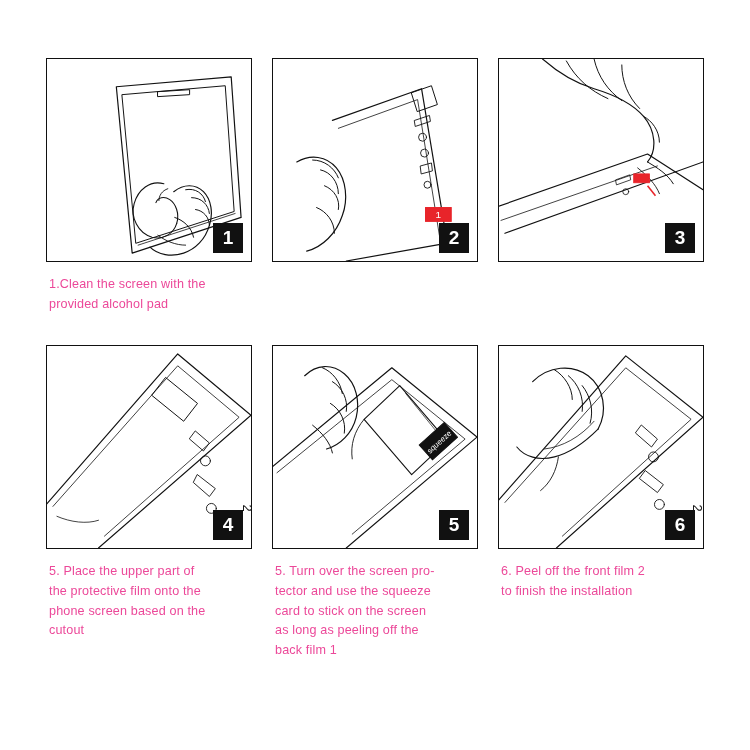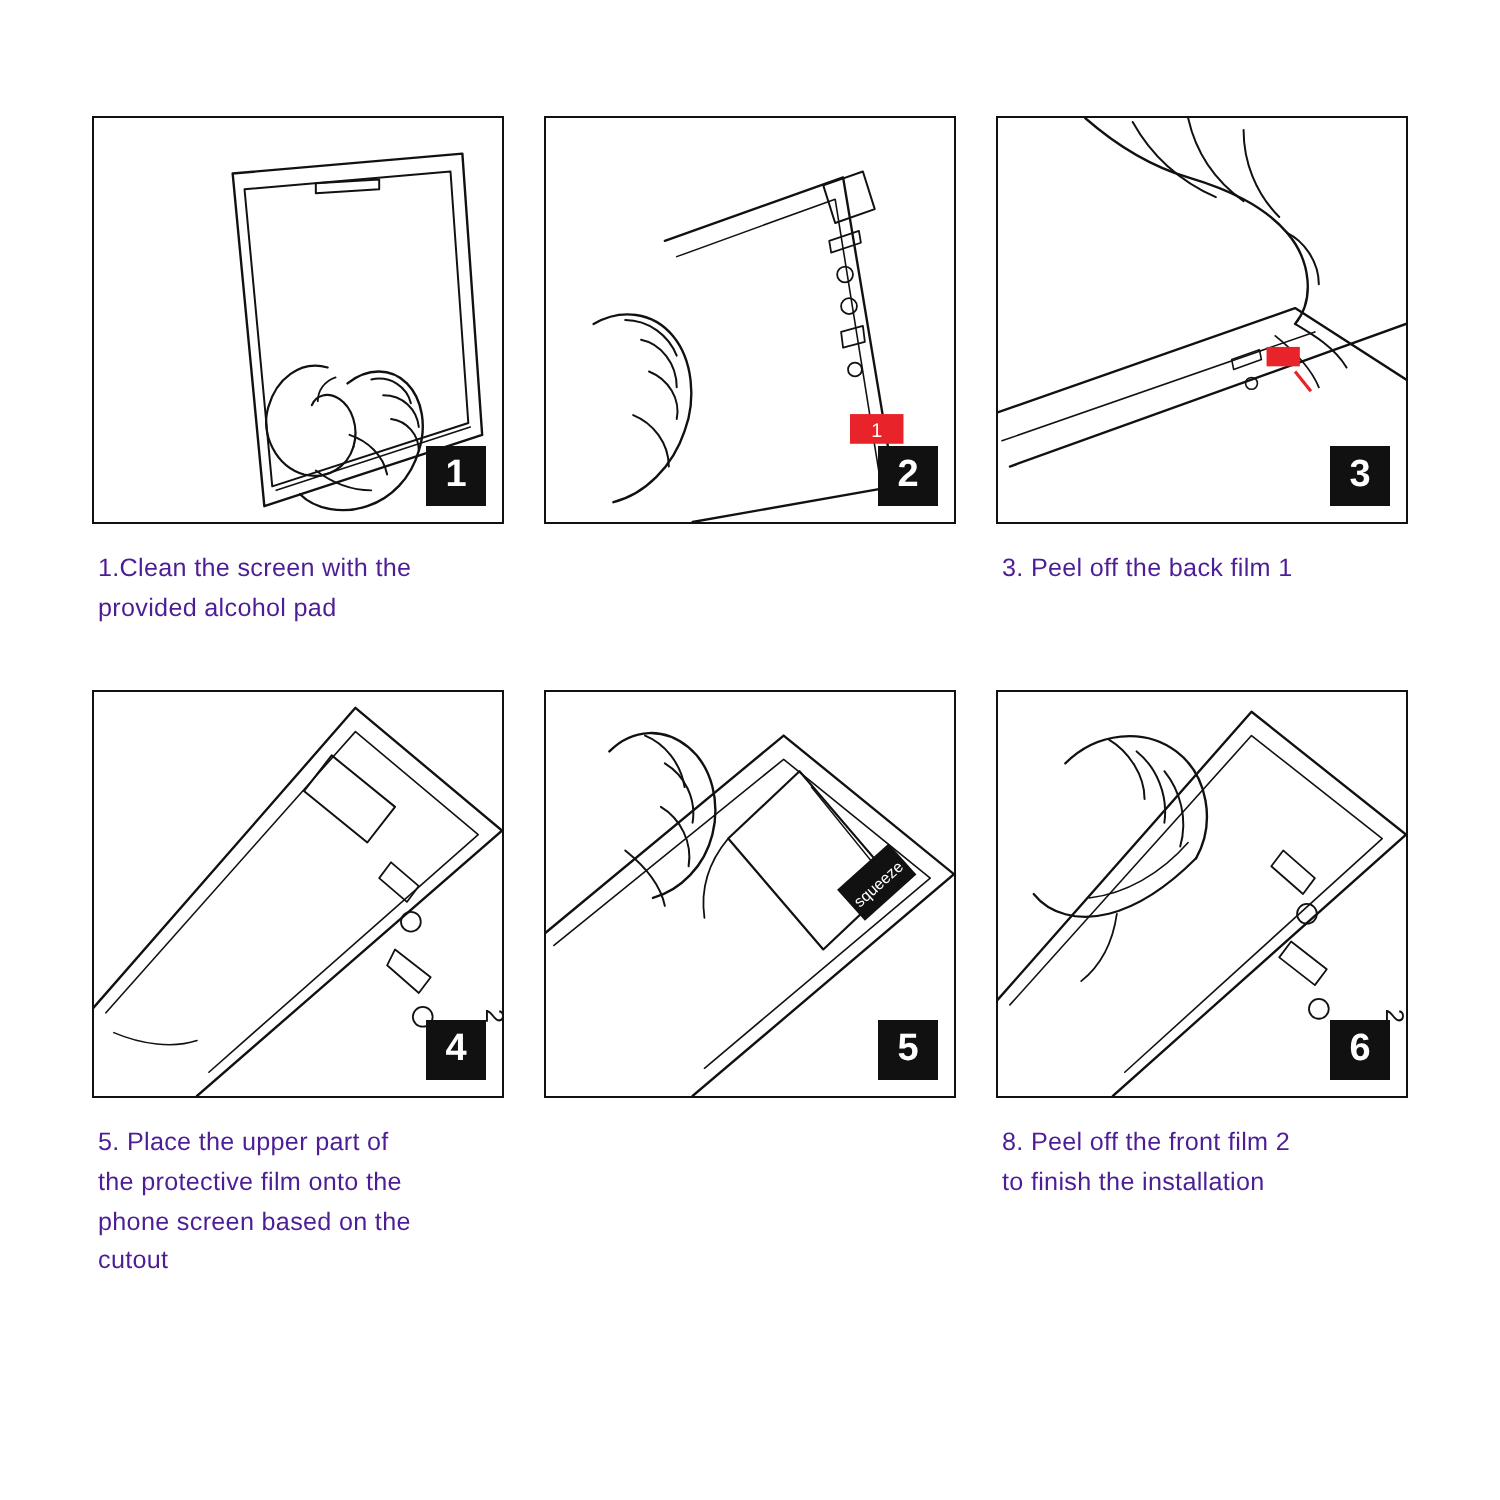--- a/index.html
+++ b/index.html
@@ -60,21 +60,21 @@
     font-weight: bold;
     line-height: 30px;
     text-align: center;
     letter-spacing: 0;
     font-family: "Liberation Sans", sans-serif;
   }
   .caption {
     margin-top: 13px;
     font-size: 12.6px;
     line-height: 1.58;
-    color: #4c1d95;
+    color: #ec4899;
     letter-spacing: 0.15px;
     white-space: pre-line;
     padding-left: 3px;
   }
   .row2 {
     margin-top: 18px;
   }
 </style>
 </head>
 <body>
@@ -166,21 +166,20 @@
             <path d="M118 122 L132 117 L133 122 L119 127 Z" stroke-width="0.8"></path>
             <circle cx="128" cy="134" r="3" stroke-width="0.8"></circle>
           </g>
           <g>
             <rect x="136" y="116" width="16" height="9" fill="#e8242a" stroke="#e8242a" stroke-width="0.8"></rect>
             <path d="M150 128 L158 138" stroke="#e8242a" stroke-width="1.6" fill="none"></path>
           </g>
         </svg>
         <div class="badge">3</div>
       </div>
-      <div class="caption">3. Peel off the back film 1</div>
     </div>
 
     <div class="step row2">
       <div class="panel">
         <svg viewBox="0 0 206 204">
           <g fill="none" stroke="#111" stroke-width="1.2" stroke-linejoin="round" stroke-linecap="round">
 
             <path d="M-6 166 L132 8 L206 70 L52 204" stroke-width="1.2"></path>
             <path d="M6 162 L132 20 L194 72 L58 192" stroke-width="0.8"></path>
 
@@ -222,20 +221,25 @@
 
             <path d="M92 74 C82 86 78 100 80 114" stroke-width="0.9"></path>
           </g>
           <g>
             <rect x="150" y="86" width="34" height="20" fill="#111" stroke="#111" transform="rotate(-42 167 96)"></rect>
             <text x="167" y="100" font-family="Liberation Sans, sans-serif" font-size="8" fill="#fff" text-anchor="middle" transform="rotate(-42 167 96)">squeeze</text>
           </g>
         </svg>
         <div class="badge">5</div>
       </div>
+      <div class="caption">5. Turn over the screen pro-
+tector and use the squeeze
+card to stick on the screen
+as long as peeling off the
+back film 1</div>
     </div>
 
     <div class="step row2">
       <div class="panel">
         <svg viewBox="0 0 206 204">
           <g fill="none" stroke="#111" stroke-width="1.2" stroke-linejoin="round" stroke-linecap="round">
 
             <path d="M-6 162 L128 10 L206 72 L58 204" stroke-width="1.2"></path>
             <path d="M6 158 L128 22 L194 74 L64 192" stroke-width="0.8"></path>
 
@@ -250,18 +254,18 @@
             <path d="M84 40 C92 50 96 64 92 78" stroke-width="1"></path>
 
             <path d="M100 84 C86 98 72 108 56 112 C40 116 26 112 18 102" stroke-width="1.1"></path>
             <path d="M96 76 C82 92 64 102 46 104" stroke-width="0.8"></path>
             <path d="M60 112 C58 126 52 138 42 146" stroke-width="0.9"></path>
           </g>
           <text x="196" y="160" font-family="Liberation Sans, sans-serif" font-size="13" fill="#111" transform="rotate(90 196 160)">2</text>
         </svg>
         <div class="badge">6</div>
       </div>
-      <div class="caption">8. Peel off the front film 2
+      <div class="caption">6. Peel off the front film 2
 to finish the installation</div>
     </div>
 
   </div>
 </div>
 
 </body></html>

